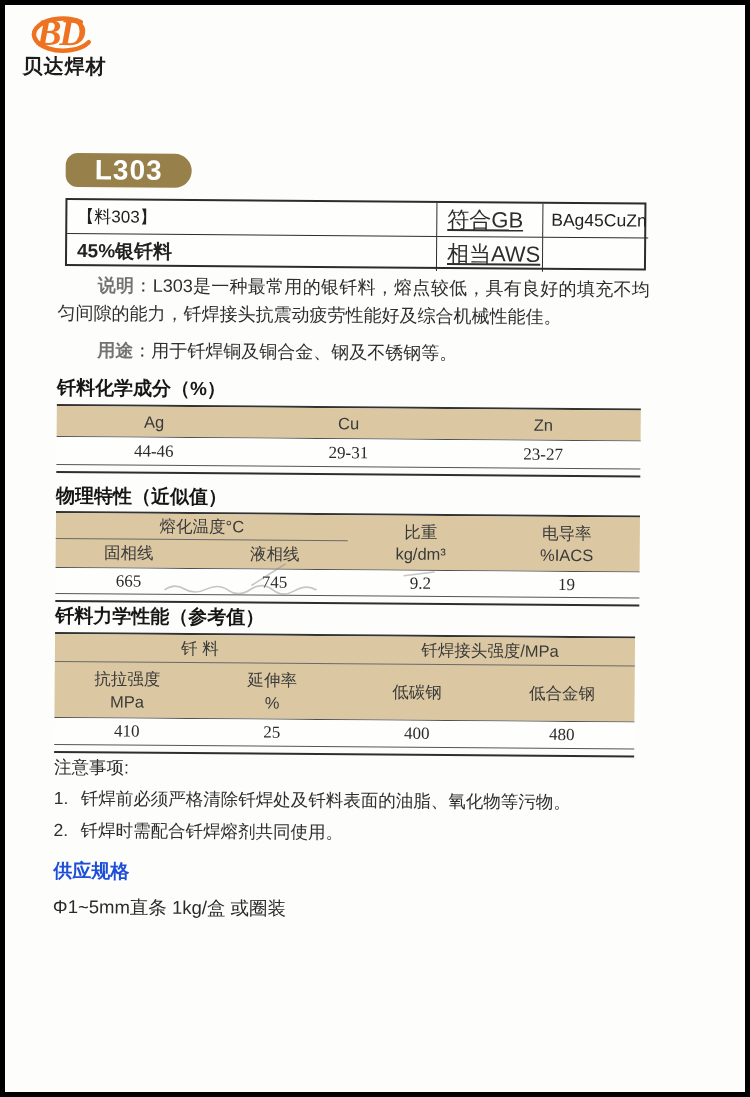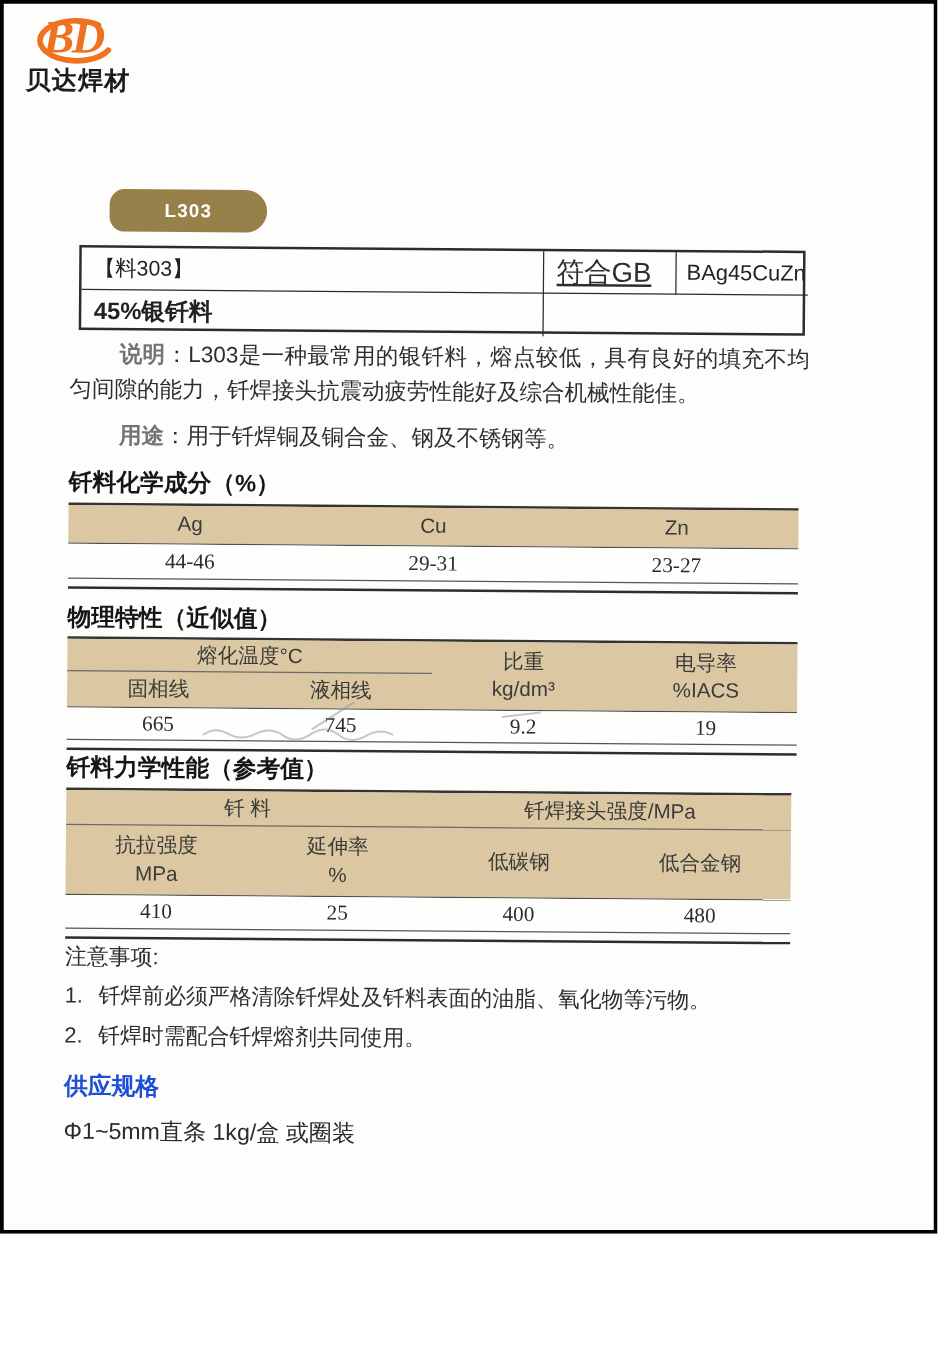--- a/index.html
+++ b/index.html
@@ -2,23 +2,23 @@
 <html><head>
 <meta charset="utf-8">
 <style>
   * { margin: 0; padding: 0; box-sizing: border-box; }
   html, body { background: #fff; }
   body { font-family: "Liberation Sans", "DejaVu Sans", sans-serif; }
 
   .sheet {
     position: relative;
     width: 750px;
-    height: 987px;
+    height: 1097px;
     background: #fdfdfb;
-    border: 3px solid #000000;
+    border: 5px solid #000000;
     overflow: hidden;
   }
   .tilt {
     position: absolute;
     left: 0; top: 0; width: 744px; height: 1091px;
     transform: rotate(0.45deg);
     transform-origin: 60px 0px;
   }
 
   
@@ -36,24 +36,23 @@
     font-size: 20px; font-weight: bold; color: #1c1c1c;
     letter-spacing: 1px; white-space: nowrap;
   }
 
   
   .pill {
     position: absolute; left: 62px; top: 148px;
     width: 126px; height: 34px;
     background: #97804a;
     border-radius: 12px 17px 17px 12px;
-    color: #fff; font-size: 15px; font-weight: bold;
+    color: #fff; font-size: 28px; font-weight: bold;
     display: flex; align-items: center; justify-content: center;
     letter-spacing: 1px;
-    margin-left: 24px;
   }
 
   
   .info-table {
     position: absolute; left: 62px; top: 193px;
     width: 581px; height: 68px;
     display: grid;
     grid-template-columns: 370px 106px 105px;
     grid-template-rows: 34px 34px;
     border: 2px solid #2c2c2c;
@@ -177,20 +176,21 @@
       <div class="logo-company">贝达焊材</div>
     </div>
 
     <div class="pill">L303</div>
 
     <div class="info-table">
       <div class="info-cell">【料303】</div>
       <div class="info-cell std-label">符合GB</div>
       <div class="info-cell std-value last-col">BAg45CuZn</div>
       <div class="info-cell subtitle last-row">45%银钎料</div>
+      <div class="info-cell std-label last-row">相当AWS</div>
     </div>
 
     <div class="para desc"><b>说明</b><span>：</span><span>L303是一种最常用的银钎料，熔点较低，具有良好的填充不均匀间隙的能力，钎焊接头抗震动疲劳性能好及综合机械性能佳。</span></div>
 
     <div class="para usage"><b>用途</b><span>：</span><span>用于钎焊铜及铜合金、钢及不锈钢等。</span></div>
 
     <div class="sec-title" style="top:370px">钎料化学成分（%）</div>
     <div class="dtable" style="top:399px">
       <div class="rule-top"></div>
       <div class="comp-header beige">

